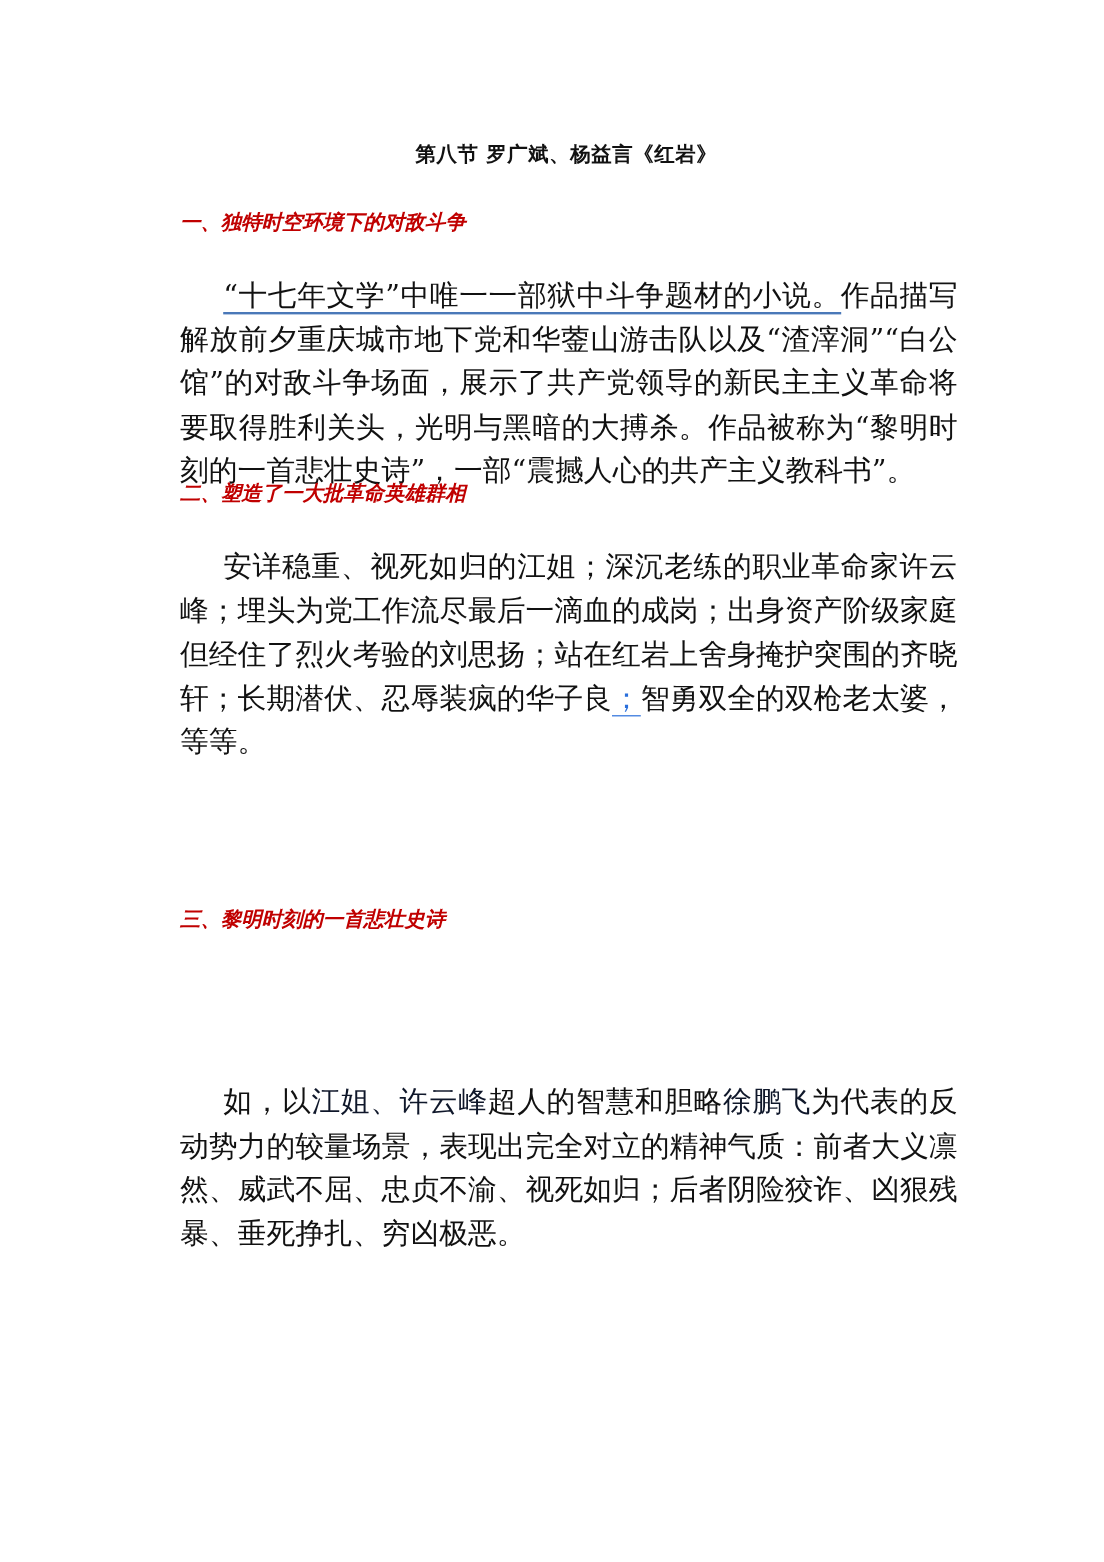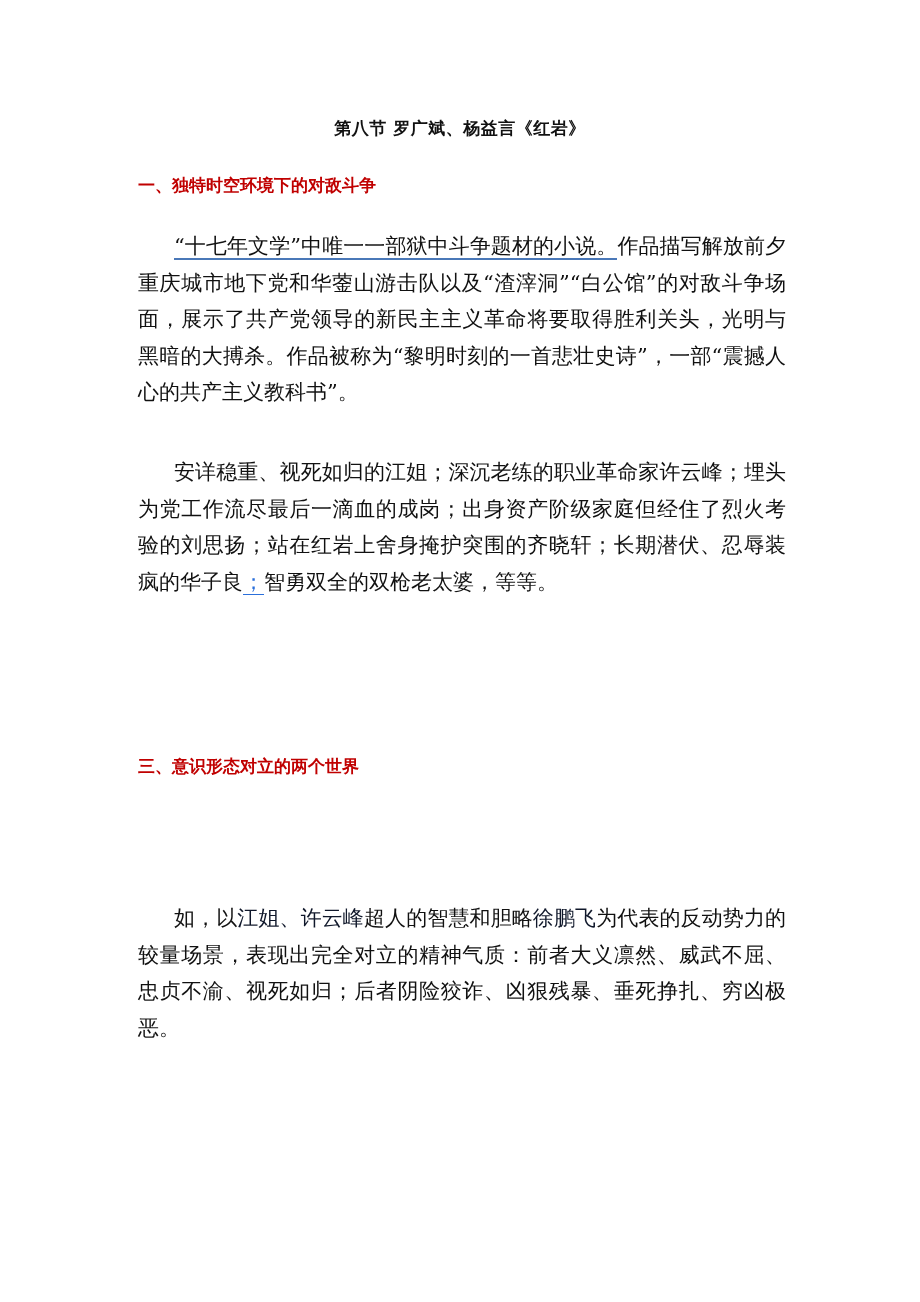--- a/index.html
+++ b/index.html
@@ -1,35 +1,36 @@
 <!DOCTYPE html>
 <html><head>
 <meta charset="utf-8">
 <style>
   html, body { margin: 0; padding: 0; background: #ffffff; }
   body { width: 920px; height: 1302px; position: relative; overflow: hidden;
          font-family: "DejaVu Serif", "Liberation Serif", serif; color: #111; }
-  .page { position: absolute; left: 0; top: 0; width: 732px; height: 1302px; }
+  .page { position: absolute; left: 12px; top: 0; width: 732px; height: 1302px; }
   .title { position: absolute; top: 117px; left: 0; width: 920px; text-align: center;
            font-family: "DejaVu Sans", "Liberation Sans", sans-serif; font-weight: bold;
            font-size: 17px; color: #111; letter-spacing: 0.5px; }
   .heading { position: absolute; left: 138px; font-family: "DejaVu Sans", "Liberation Sans", sans-serif;
-             font-weight: bold; font-size: 17px; color: #c00000; }
-  .para { position: absolute; left: 138px; width: 648px; font-size: 21px; line-height: 36.5px;
+             font-weight: bold; font-size: 17px; color: #c00000; font-style: italic; }
+  .para { position: absolute; left: 138px; width: 648px; font-size: 24px; line-height: 36.5px;
           text-align: justify; text-indent: 36px; color: #111; }
   .ul-blue { border-bottom: 2px solid #4a78b8; }
   .blue-mark { color: #2a6fdb; border-bottom: 1.5px solid #2a6fdb; }
   .red { color: #0f172a; }
 </style>
 </head>
 <body>
 
 <div class="page">
   <div class="title">第八节 罗广斌、杨益言《红岩》</div>
 
   <div class="heading" style="top:174px">一、独特时空环境下的对敌斗争</div>
   <div class="para" style="top:228px"><span class="ul-blue">“十七年文学”中唯一一部狱中斗争题材的小说。</span><span>作品描写解放前夕重庆城市地下党和华蓥山游击队以及“渣滓洞”“白公馆”的对敌斗争场面，展示了共产党领导的新民主主义革命将要取得胜利关头，光明与黑暗的大搏杀。作品被称为“黎明时刻的一首悲壮史诗”，一部“震撼人心的共产主义教科书”。</span></div>
 
+  <div class="heading" style="top:400px">二、塑造了一大批革命英雄群相</div>
   <div class="para" style="top:454px"><span>安详稳重、视死如归的江姐；深沉老练的职业革命家许云峰；埋头为党工作流尽最后一滴血的成岗；出身资产阶级家庭但经住了烈火考验的刘思扬；站在红岩上舍身掩护突围的齐晓轩；长期潜伏、忍辱装疯的华子良</span><span class="blue-mark">；</span><span>智勇双全的双枪老太婆，等等。</span></div>
 
-  <div class="heading" style="top:755px">三、意识形态对立的两个世界</div>
+  <div class="heading" style="top:755px">三、黎明时刻的一首悲壮史诗</div>
   <div class="para" style="top:900px"><span>如，以</span><span class="red">江姐、许云峰</span><span>超人的智慧和胆略</span><span class="red">徐鹏飞</span><span>为代表的反动势力的较量场景，表现出完全对立的精神气质：前者大义凛然、威武不屈、忠贞不渝、视死如归；后者阴险狡诈、凶狠残暴、垂死挣扎、穷凶极恶。</span></div>
 </div>
 
 </body></html>

